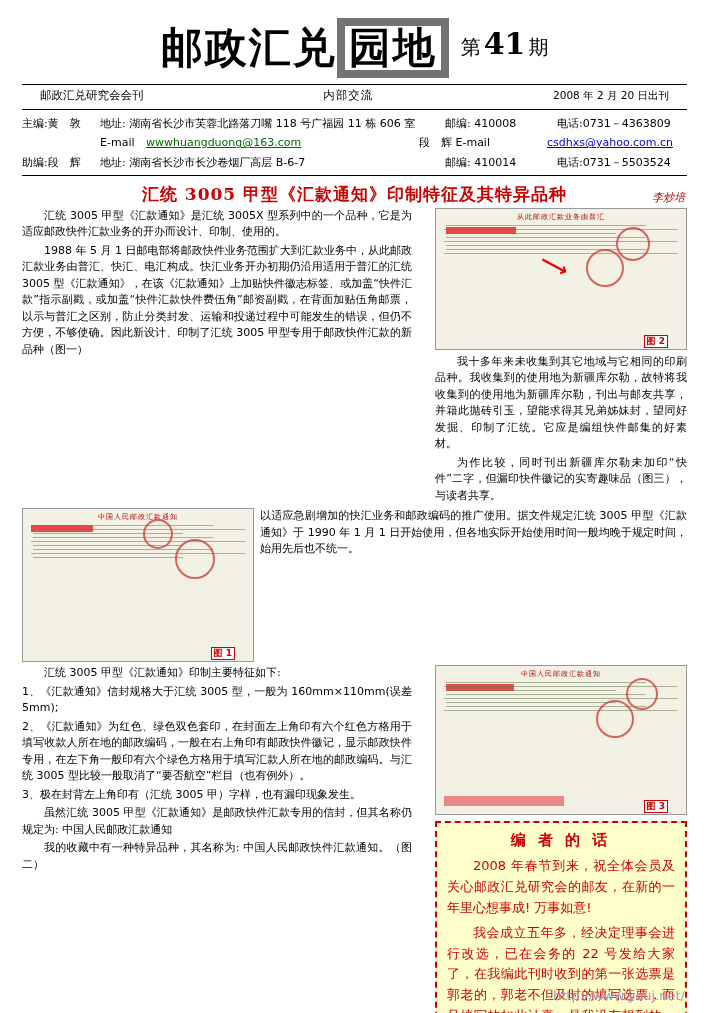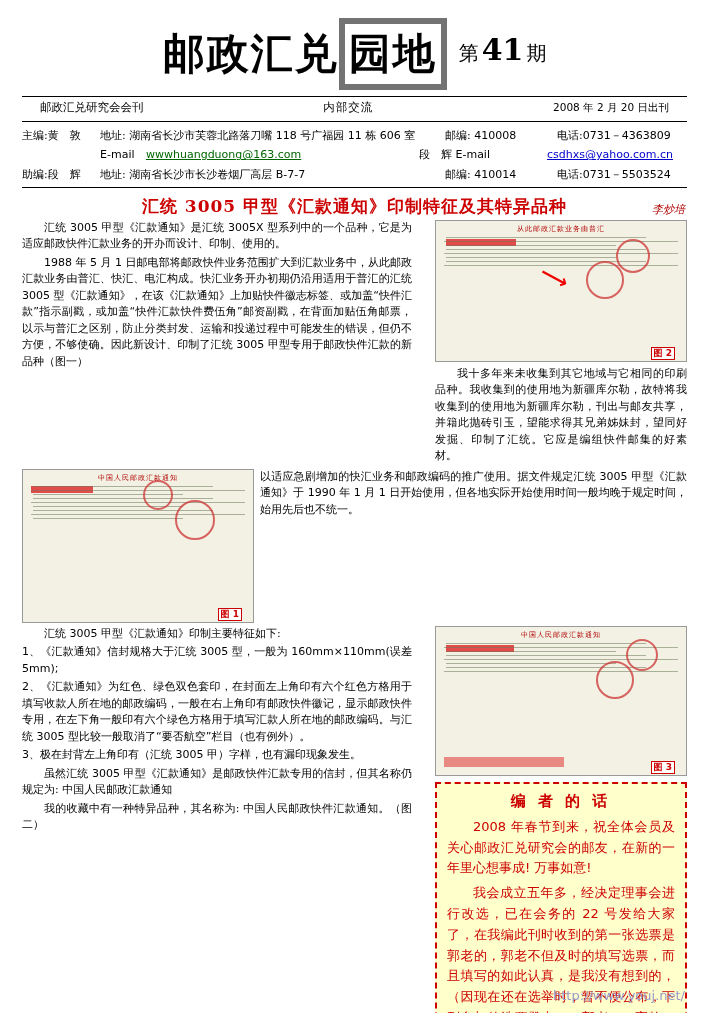--- a/index.html
+++ b/index.html
@@ -25,22 +25,22 @@
   .mh-title{
     font-family:"DejaVu Serif","Liberation Serif",serif;
     font-weight:bold;
     font-size:42px;
     letter-spacing:2px;
     color:#000;
     display:inline-block;
     line-height:1.05;
   }
   .mh-title .boxed{
-    border:6px solid #737373;
-    padding:8px 4px;
+    border:8px solid #737373;
+    padding:0 4px;
     display:inline-block;
   }
   .mh-issue{
     display:inline-block;
     font-family:"DejaVu Serif","Liberation Serif",serif;
     font-size:20px;
     margin-left:12px;
     vertical-align:8px;
   }
   .mh-issue .num{
@@ -118,21 +118,21 @@
   .clear{clear:both;}
   
   .fig{
     position:relative;
     border:1px solid #999;
     background:#f3f1e4;
     overflow:hidden;
   }
   .fig .tag{
     position:absolute;
-    right:11px;bottom:1px;
+    right:18px;bottom:1px;
     background:#ffffff;
     border:1px solid #cc0000;
     color:#cc0000;
     font-size:9px;
     padding:0 2px;
     line-height:11px;
     font-weight:bold;
   }
   .fig .hdr{
     text-align:center;
@@ -216,21 +216,21 @@
       <span class="c4">电话:0731－4363809</span>
     </div>
     <div class="ed-row" style="padding-left:78px;">
       <span style="width:46px;">E-mail</span>
       <span class="c2 email green">wwwhuangduong@163.com</span>
       <span style="width:128px;">段　辉 E-mail</span>
       <span class="email blue" style="width:140px;">csdhxs@yahoo.com.cn</span>
     </div>
     <div class="ed-row">
       <span class="c1">助编:段　辉</span>
-      <span class="c2">地址: 湖南省长沙市长沙卷烟厂高层 B-7-7</span>
+      <span class="c2">地址: 湖南省长沙市长沙卷烟厂高层 B-6-7</span>
       <span class="c3">邮编: 410014</span>
       <span class="c4">电话:0731－5503524</span>
     </div>
   </div>
   <div class="rule thin" style="margin-top:3px;"></div>
 
   <div class="art-head">
     <span class="art-title">汇统 3005 甲型《汇款通知》印制特征及其特异品种</span>
     <span class="byline">李炒培</span>
   </div>
@@ -248,20 +248,21 @@
           <div class="ml"></div>
           <div class="ml t"></div>
         <div class="ml s"></div>
           <div class="ml"></div>
         <div class="stamp" style="left:150px;top:40px;width:34px;height:34px;"></div>
         <div class="stamp" style="left:180px;top:18px;width:30px;height:30px;"></div>
         <div class="arrow" style="left:104px;top:44px;">⟶</div>
         <div class="tag">图 2</div>
       </div>
       <p>我十多年来未收集到其它地域与它相同的印刷品种。我收集到的使用地为新疆库尔勒，故特将我收集到的使用地为新疆库尔勒，刊出与邮友共享，并籍此抛砖引玉，望能求得其兄弟姊妹封，望同好发掘、印制了汇统。它应是编组快件邮集的好素材。</p>
+      <p>为作比较，同时刊出新疆库尔勒未加印“快件”二字，但漏印快件徽记的实寄趣味品（图三），与读者共享。</p>
     </div>
 
     <div class="col-left">
       <p>汇统 3005 甲型《汇款通知》是汇统 3005X 型系列中的一个品种，它是为适应邮政快件汇款业务的开办而设计、印制、使用的。</p>
       <p>1988 年 5 月 1 日邮电部将邮政快件业务范围扩大到汇款业务中，从此邮政汇款业务由普汇、快汇、电汇构成。快汇业务开办初期仍沿用适用于普汇的汇统 3005 型《汇款通知》，在该《汇款通知》上加贴快件徽志标签、或加盖“快件汇款”指示副戳，或加盖“快件汇款快件费伍角”邮资副戳，在背面加贴伍角邮票，以示与普汇之区别，防止分类封发、运输和投递过程中可能发生的错误，但仍不方便，不够使确。因此新设计、印制了汇统 3005 甲型专用于邮政快件汇款的新品种（图一）</p>
     </div>
     <div class="clear"></div>
 
     <div style="margin-top:2px;">
       <div class="fig" style="float:left;width:230px;height:152px;">

